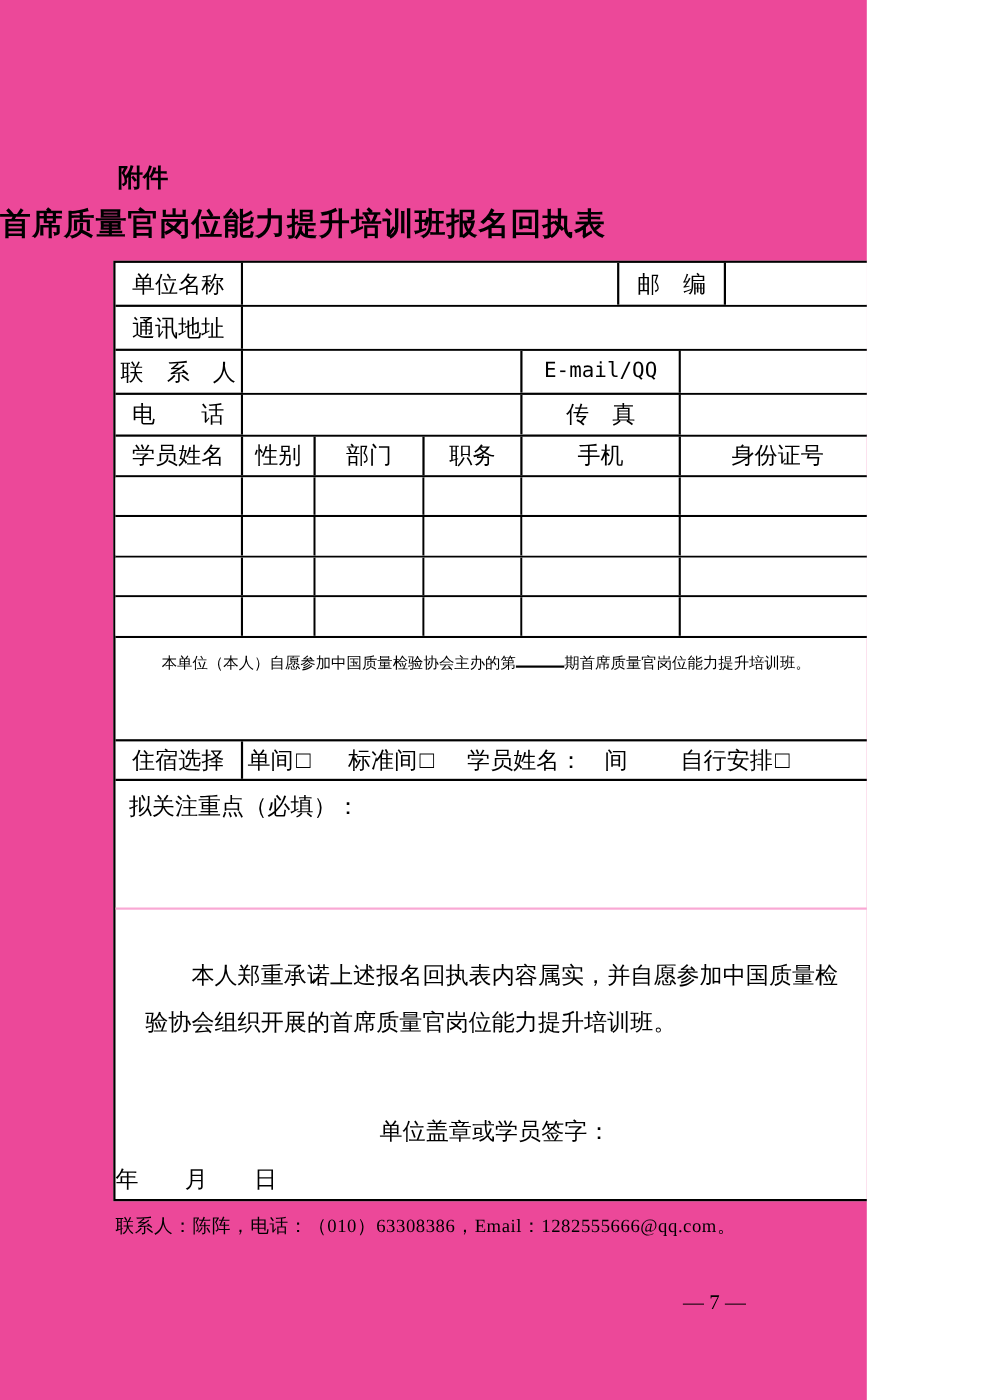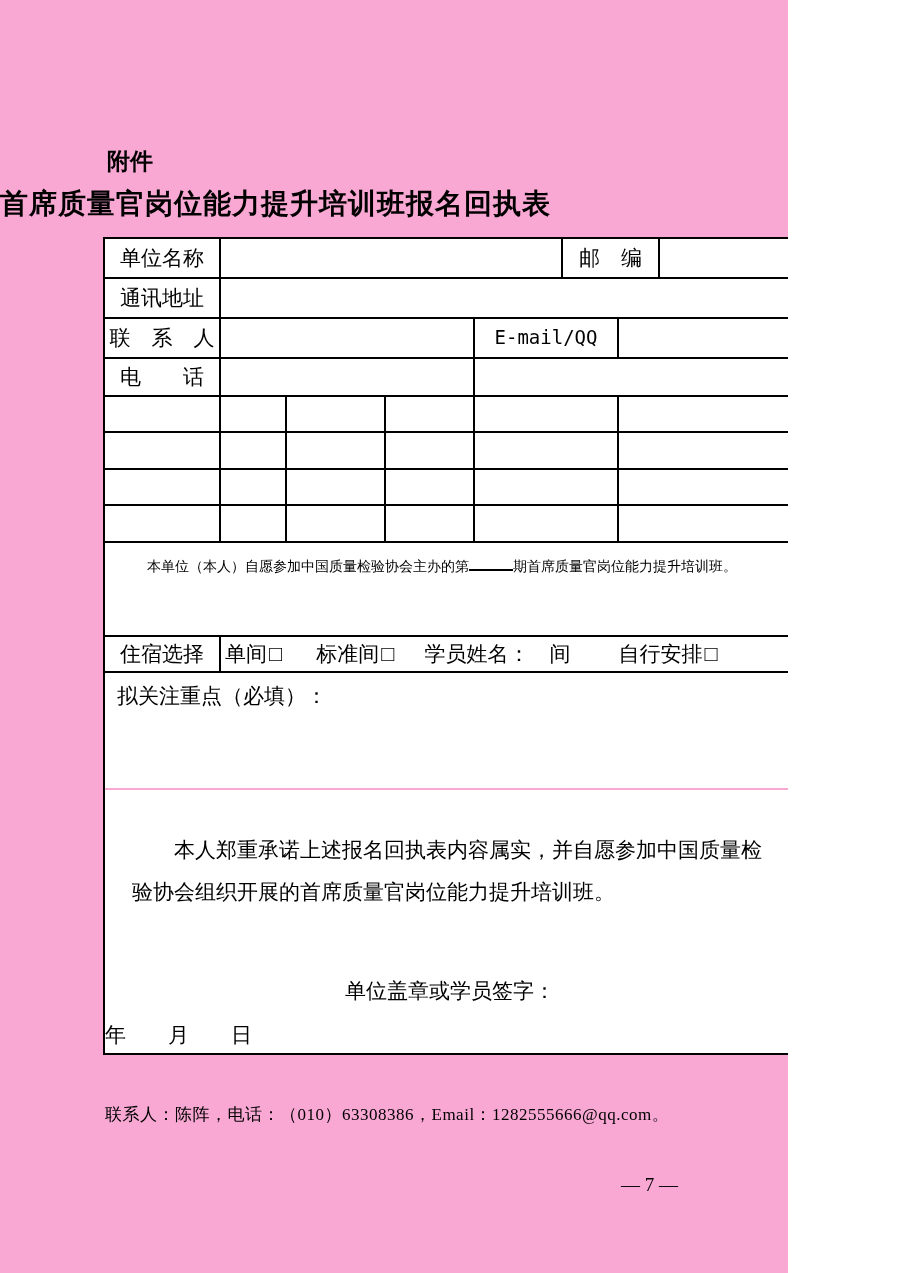--- a/index.html
+++ b/index.html
@@ -1,21 +1,21 @@
 <!DOCTYPE html>
 <html><head>
 <meta charset="utf-8">
 <style>
   html,body{margin:0;padding:0;background:#fff;}
   body{
     width:900px;height:1273px;
     font-family:"Liberation Serif","DejaVu Serif",serif;
     color:#000;
   }
-  .page{position:relative;width:788px;height:1273px;background:#f9a8d4;overflow:hidden;}
+  .page{position:relative;width:788px;height:1273px;background:#ec4899;overflow:hidden;}
 
   .attachment{
     position:absolute;left:107px;top:146px;
     font-size:23px;font-weight:700;
     font-family:"Liberation Sans","DejaVu Sans",sans-serif;
   }
   .doc-title{
     position:absolute;left:0;top:185px;width:100%;
     text-align:left;margin:0;
     font-size:28px;font-weight:700;letter-spacing:1px;
@@ -99,23 +99,32 @@
     <div class="row h40">
       <div class="cell cw1">联　系　人</div>
       <div class="cell blank bw3"></div>
       <div class="cell cw5 emailqq">E-mail/QQ</div>
       <div class="cell blank cwf"></div>
     </div>
 
     <div class="row h38">
       <div class="cell cw1">电　　话</div>
       <div class="cell blank bw3"></div>
+      <div class="cell cw5">传　真</div>
       <div class="cell blank cwf"></div>
     </div>
 
+    <div class="row h37">
+      <div class="cell cw1">学员姓名</div>
+      <div class="cell cw2">性别</div>
+      <div class="cell cw3">部门</div>
+      <div class="cell cw4">职务</div>
+      <div class="cell cw5">手机</div>
+      <div class="cell cwf">身份证号</div>
+    </div>
 
     <div class="row h36">
       <div class="cell blank cw1"></div>
       <div class="cell blank cw2"></div>
       <div class="cell blank cw3"></div>
       <div class="cell blank cw4"></div>
       <div class="cell blank cw5"></div>
       <div class="cell blank cwf"></div>
     </div>
     <div class="row h37">

